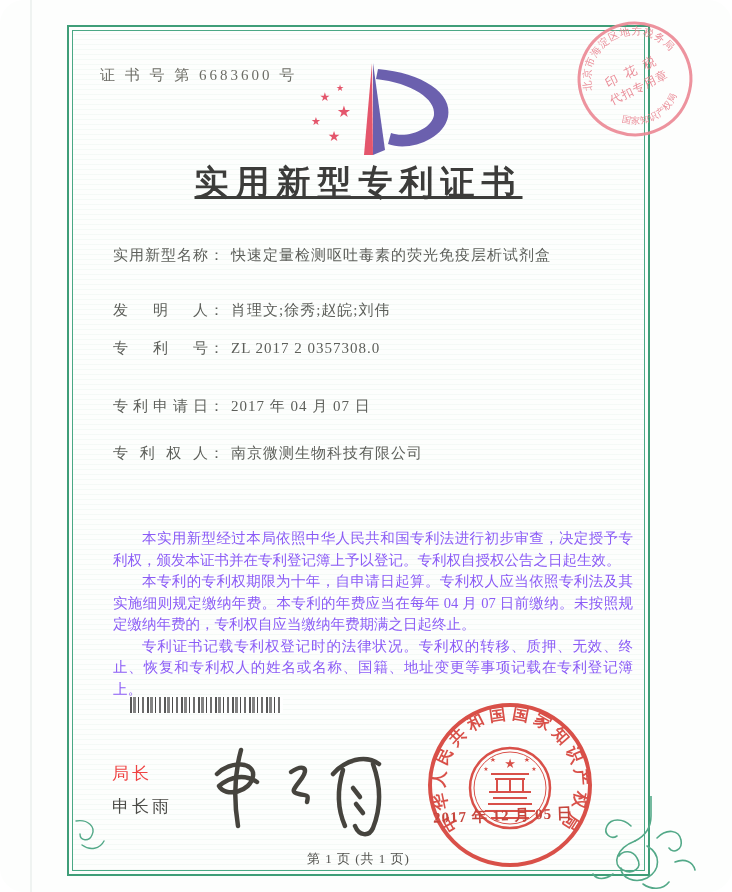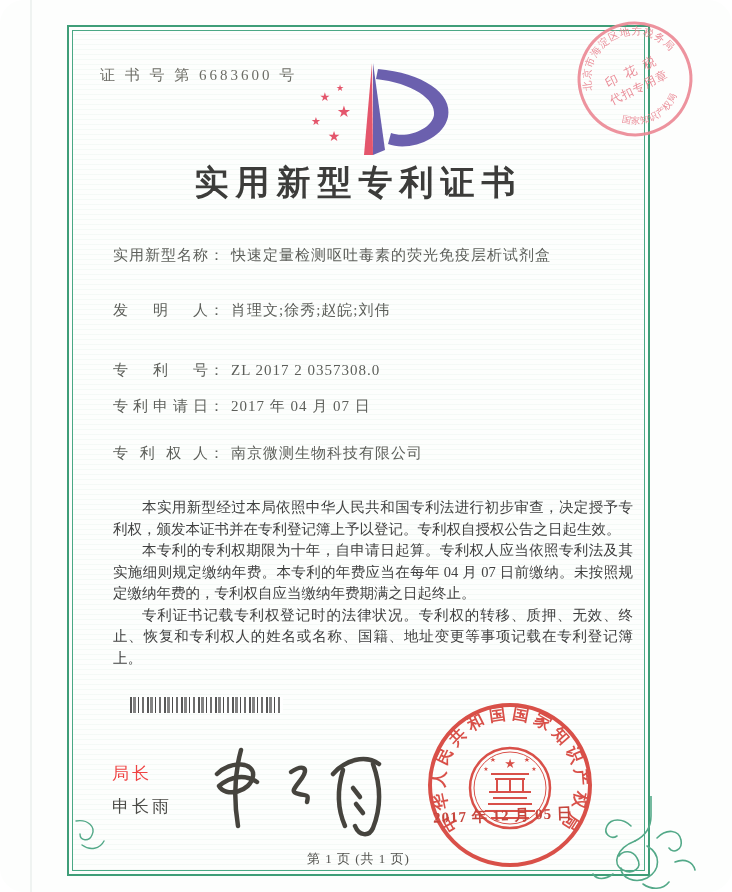--- a/index.html
+++ b/index.html
@@ -32,32 +32,32 @@
     font-size:15px;letter-spacing:3px;color:#6d6d66;
   }
   .logo{position:absolute;left:300px;top:55px;width:160px;height:105px;}
   .tax-stamp{
     position:absolute;left:566px;top:10px;width:138px;height:138px;
     transform:rotate(-26deg);opacity:.9;
   }
   .title{
     position:absolute;left:67px;top:160px;width:583px;
     text-align:center;font-size:34px;font-weight:600;
-    letter-spacing:7px;color:#3c3c3a;
+    letter-spacing:7px;color:#3c3c3a;text-decoration:underline;
   }
   .field{
     position:absolute;left:113px;width:525px;
     font-size:15px;color:#5d5f5a;letter-spacing:1px;white-space:nowrap;
   }
   .flabel{display:inline-block;width:96px;text-align:justify;text-align-last:justify;}
   .fcolon{display:inline-block;margin-right:6px;}
-  .f1{top:246px}.f2{top:301px}.f3{top:361px}.f4{top:397px}.f5{top:444px}.f6{top:491px}
+  .f1{top:246px}.f2{top:301px}.f3{top:339px}.f4{top:397px}.f5{top:444px}.f6{top:491px}
   .body-text{
-    position:absolute;left:113px;top:497px;width:520px;
-    font-size:14.5px;line-height:21.5px;color:#404040;text-align:justify;
+    position:absolute;left:113px;top:528px;width:520px;
+    font-size:14.5px;line-height:21.5px;color:#8b5cf6;text-align:justify;
   }
   .body-text p{margin:0;text-indent:2em;}
   .barcode{
     position:absolute;left:130px;top:697px;width:153px;height:16px;opacity:.85;
     background:repeating-linear-gradient(90deg,
       #3a3a3a 0 2px,#fff 2px 3px,#6e6e6e 3px 6px,#fff 6px 8px,
       #2a2a2a 8px 9px,#fff 9px 12px,#555 12px 14px,#fff 14px 17px);
   }
   .officer-title{position:absolute;left:112px;top:762px;font-size:17px;letter-spacing:3px;color:#ef4444;}
   .officer-name{position:absolute;left:112px;top:795px;font-size:17px;letter-spacing:3px;color:#4c4c48;}

